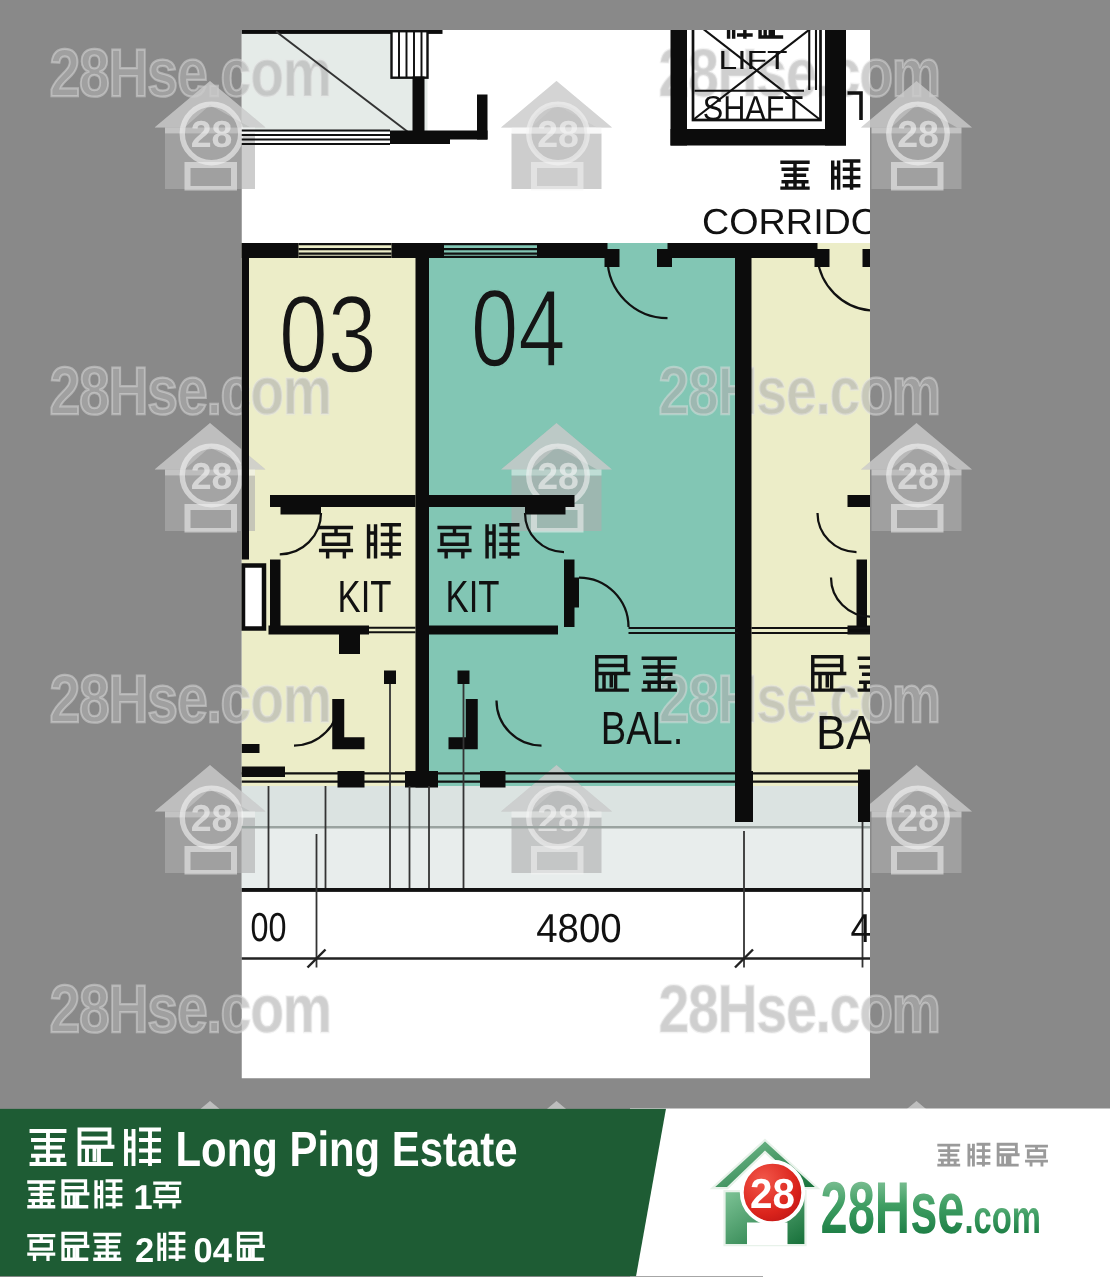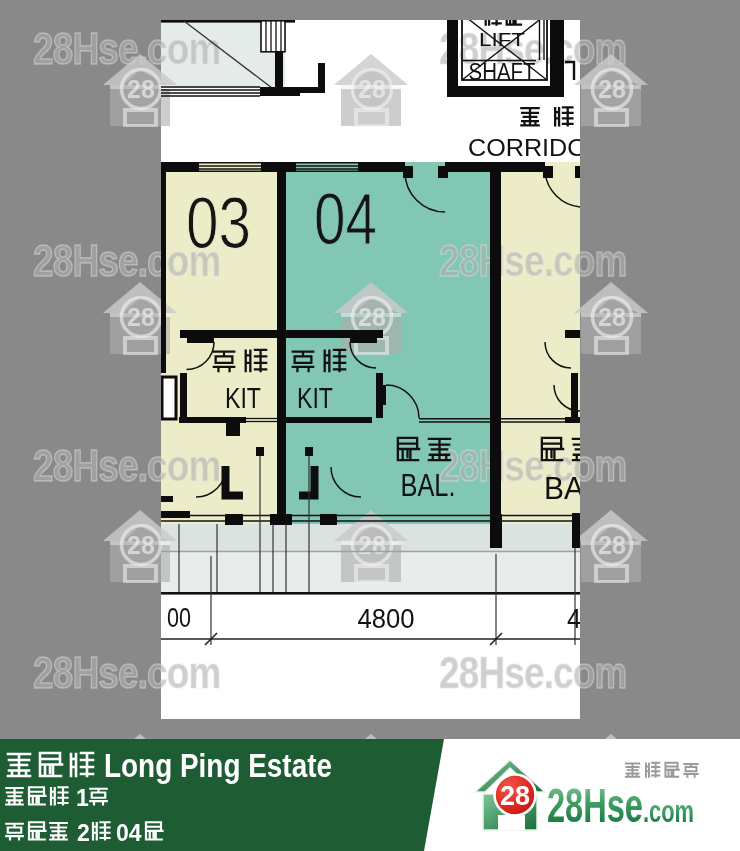--- a/index.html
+++ b/index.html
@@ -405,21 +405,21 @@
 
 <text x="6" y="607" font-size="27" fill="#111" textLength="24" lengthAdjust="spacingAndGlyphs">00</text>
 
 <text x="406" y="608" font-size="27" fill="#111" textLength="14" lengthAdjust="spacingAndGlyphs">4</text>
 </svg>
 
 <div class="abs" style="left:420px;top:739px;width:320px;height:112px;background:#ffffff"></div>
 
 <div class="abs" style="left:0;top:739px;width:460px;height:112px;background:#1e5c34;-webkit-clip-path:polygon(0 0,444px 0,424px 112px,0 112px);clip-path:polygon(0 0,444px 0,424px 112px,0 112px)"></div>
 
-<div class="abs" style="left:0;top:739px;width:440px;height:92px">
+<div class="abs" style="left:13px;top:739px;width:440px;height:92px">
  <svg width="440" height="112" style="position:absolute" viewBox="0 0 440 112">
  <use href="#cjkA" transform="translate(5,11) scale(1.0000)" stroke="#ffffff" stroke-width="2.60"></use>
         <use href="#cjkB" transform="translate(36,11) scale(1.0000)" stroke="#ffffff" stroke-width="2.60"></use>
         <use href="#cjkC" transform="translate(67,11) scale(1.0000)" stroke="#ffffff" stroke-width="2.60"></use>
         <use href="#cjkA" transform="translate(4,46) scale(0.7500)" stroke="#ffffff" stroke-width="2.93"></use>
         <use href="#cjkB" transform="translate(26,46) scale(0.7500)" stroke="#ffffff" stroke-width="2.93"></use>
         <use href="#cjkC" transform="translate(48,46) scale(0.7500)" stroke="#ffffff" stroke-width="2.93"></use>
         <use href="#cjkD" transform="translate(88,46) scale(0.7500)" stroke="#ffffff" stroke-width="2.93"></use>
         <use href="#cjkD" transform="translate(4,81) scale(0.7500)" stroke="#ffffff" stroke-width="2.93"></use>
         <use href="#cjkB" transform="translate(26,81) scale(0.7500)" stroke="#ffffff" stroke-width="2.93"></use>

